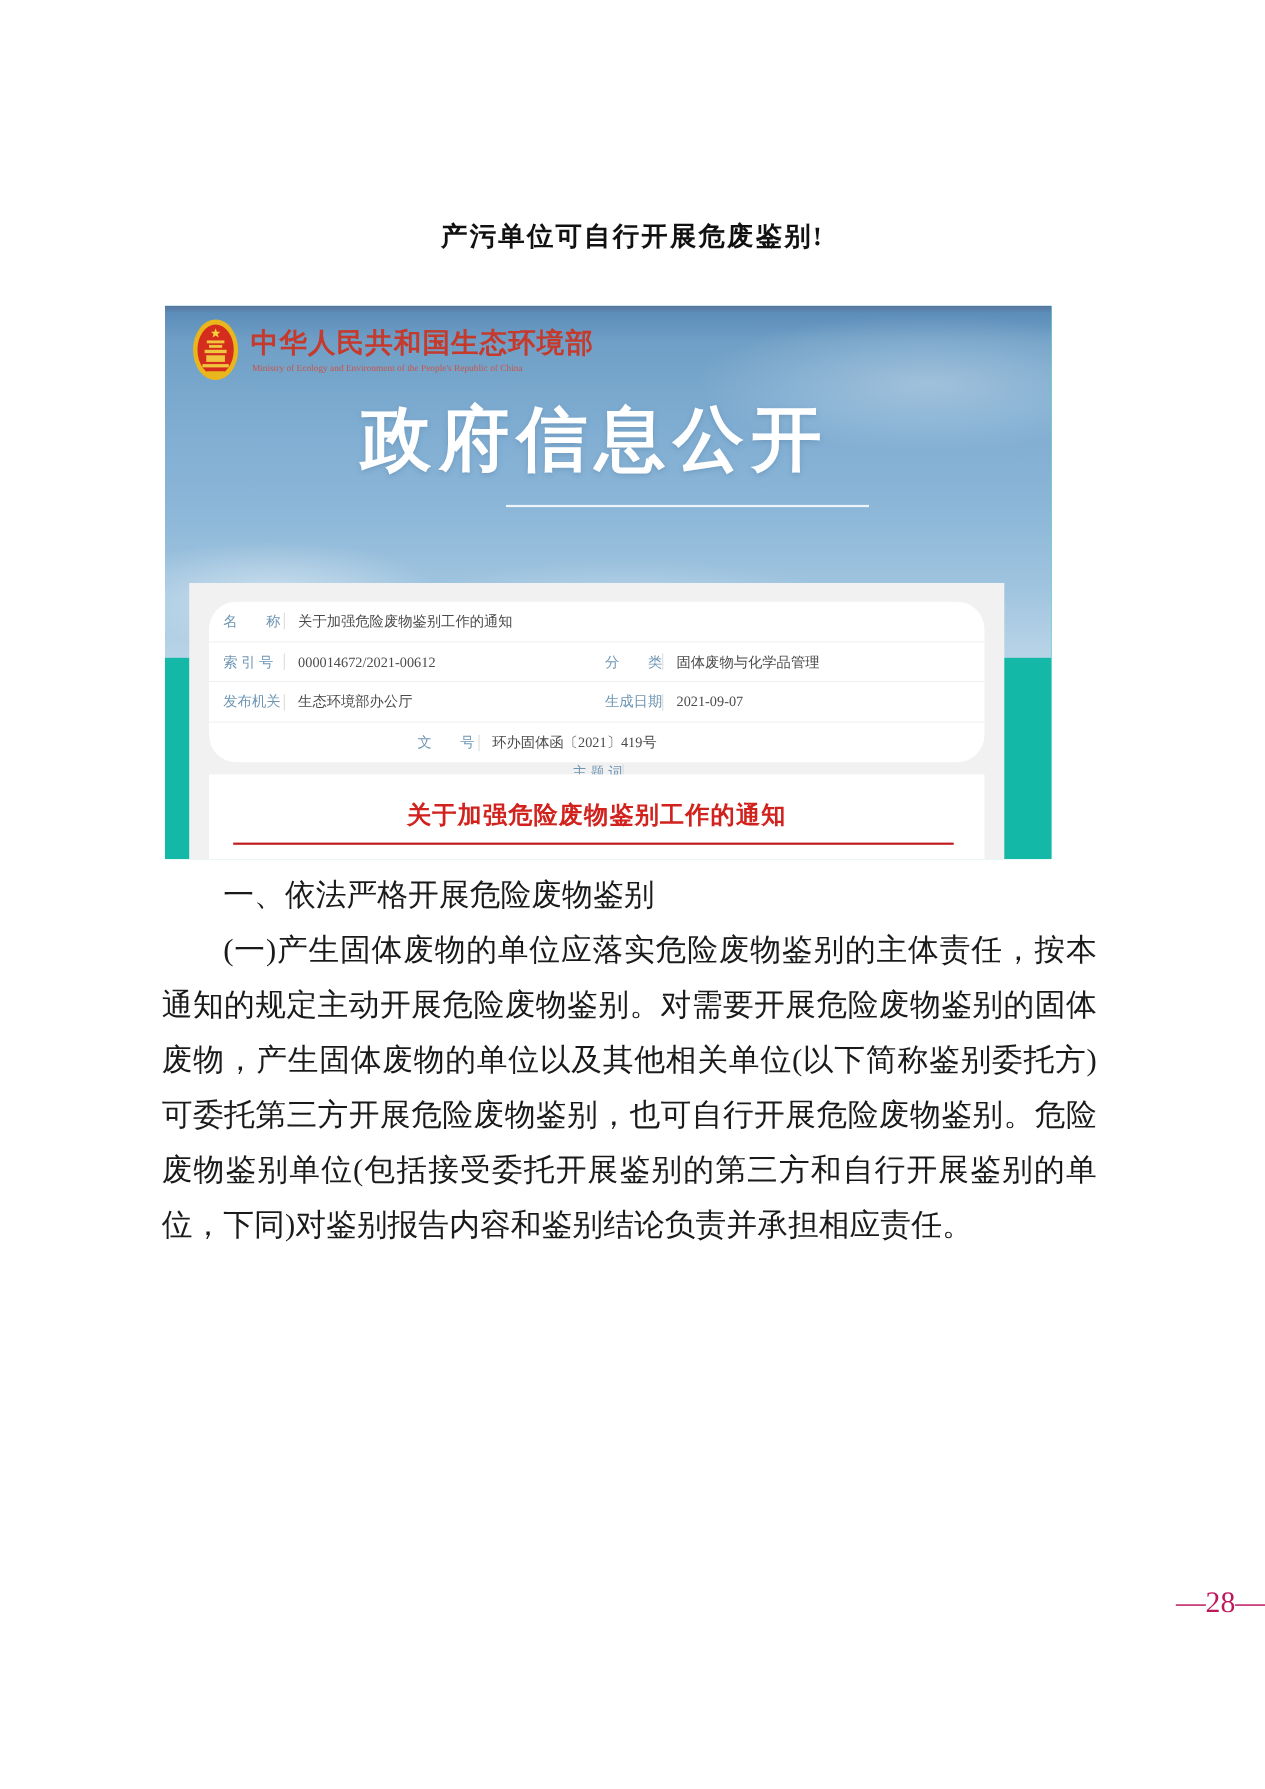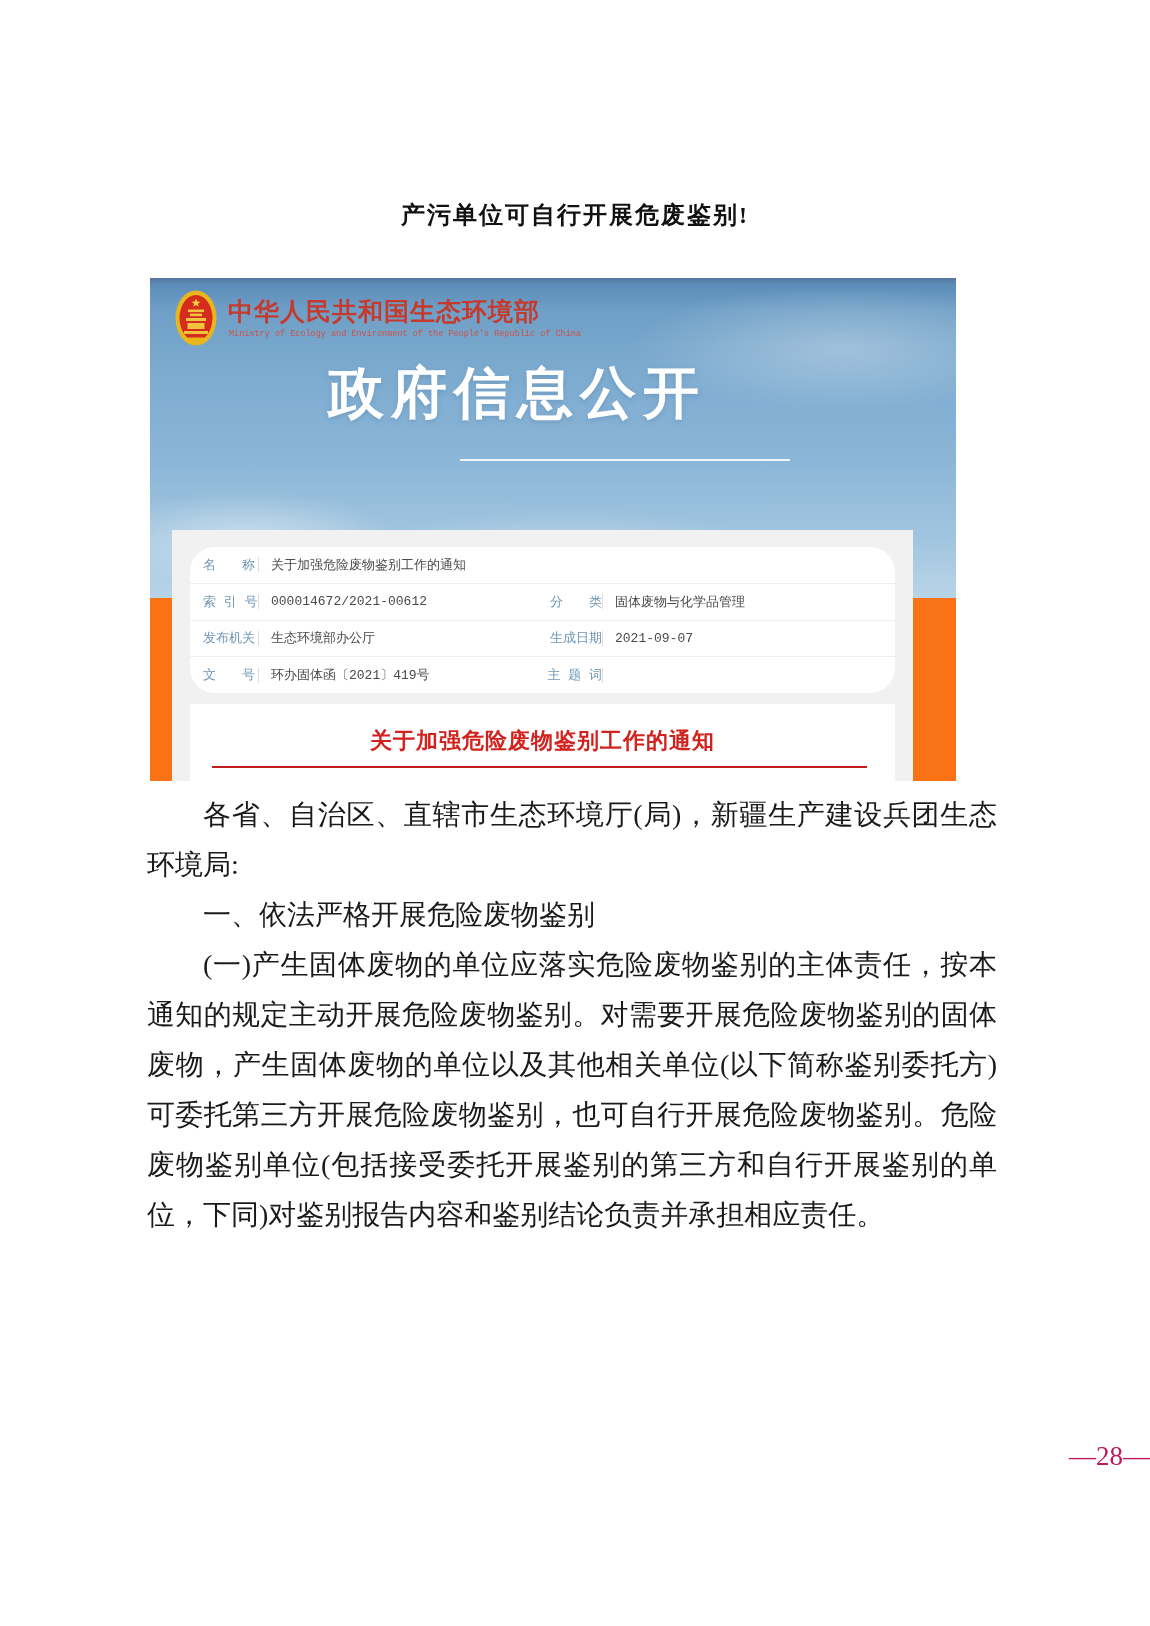--- a/index.html
+++ b/index.html
@@ -12,61 +12,61 @@
   
   .doc-title {
     position:absolute; top:199px; left:0; width:100%;
     text-align:center; font-size:24px; font-weight:bold; color:#111;
     letter-spacing:2px;
   }
 
   
   .shot {
     position:absolute; left:150px; top:278px; width:806px; height:503px;
-    overflow:hidden; background:#f97316;
-    font-family:Liberation Mono, monospace;
+    overflow:hidden; background:#14b8a6;
+    font-family:Liberation Serif, serif;
   }
   .banner {
     position:absolute; left:0; top:0; width:806px; height:320px;
     background:
       radial-gradient(ellipse 220px 70px at 12% 82%, rgba(255,255,255,.45), rgba(255,255,255,0) 70%),
       radial-gradient(ellipse 300px 90px at 86% 22%, rgba(255,255,255,.30), rgba(255,255,255,0) 70%),
       radial-gradient(ellipse 360px 110px at 52% 96%, rgba(255,255,255,.50), rgba(255,255,255,0) 70%),
       linear-gradient(180deg,#57749c 0%,#5c8db9 2%,#6f9fc6 10%,#7dabd0 30%,#8ab5d7 55%,#9fc4df 80%,#b9d4e7 100%);
   }
   .emblem { position:absolute; left:25px; top:12px; width:42px; height:58px; }
   .ministry-name {
     position:absolute; left:78px; top:17px;
     font-size:25px; font-weight:bold; color:#c53a2c; letter-spacing:1px; white-space:nowrap;
   }
   .ministry-name-en {
     position:absolute; left:79px; top:51px;
     font-size:8.5px; color:#c8544a; white-space:nowrap;
   }
   .gov-title {
     position:absolute; left:178px; top:78px;
-    font-size:56px; font-weight:bold; color:#ffffff; letter-spacing:7px; white-space:nowrap;
+    font-size:64px; font-weight:bold; color:#ffffff; letter-spacing:7px; white-space:nowrap;
     text-shadow:0 2px 5px rgba(80,120,160,.35);
   }
   .gov-underline {
     position:absolute; left:310px; top:181px; width:330px; height:2px;
     background:rgba(255,255,255,.85);
   }
 
   .panel {
     position:absolute; left:22px; top:252px; width:741px; height:251px;
     background:#f1f1f1;
   }
   .card { position:absolute; left:18px; width:705px; background:#ffffff; }
   .card-table { top:17px; height:146px; display:flex; flex-direction:column;border-radius:25px; }
   .t-row {
     flex:1; display:flex; align-items:center;
     border-bottom:1px solid #efefef; font-size:13px; white-space:pre;
   }
-  .t-row:last-child { border-bottom:none; }
+  .t-row:last-child { border-bottom:none;flex-direction:column; }
   .t-left  { width:352px; display:flex; align-items:center; flex:none; height:100%; }
   .t-right { flex:1; display:flex; align-items:center; height:100%; }
   .t-label  { flex:none; width:68px; padding-left:13px; box-sizing:border-box; color:#6e96b4; }
   .t-label2 { flex:none; width:60px; color:#6e96b4;text-align:right; }
   .t-sep { flex:none; width:1px; height:15px; background:#dcdcdc; }
   .t-value { padding-left:12px; color:#4a4a4a; overflow:hidden; }
 
   .card-notice { top:174px; height:77px; }
   .notice-title {
     padding-top:22px; text-align:center;
@@ -168,20 +168,19 @@
 
       <div class="card card-notice">
         <div class="notice-title">关于加强危险废物鉴别工作的通知</div>
         <div class="notice-line"></div>
       </div>
 
     </div>
   </div>
 
   <div class="body-text">
-    <p>各省、自治区、直辖市生态环境厅(局)，新疆生产建设兵团生态环境局:</p>
     <p>一、依法严格开展危险废物鉴别</p>
     <p>(一)产生固体废物的单位应落实危险废物鉴别的主体责任，按本通知的规定主动开展危险废物鉴别。对需要开展危险废物鉴别的固体废物，产生固体废物的单位以及其他相关单位(以下简称鉴别委托方)可委托第三方开展危险废物鉴别，也可自行开展危险废物鉴别。危险废物鉴别单位(包括接受委托开展鉴别的第三方和自行开展鉴别的单位，下同)对鉴别报告内容和鉴别结论负责并承担相应责任。</p>
   </div>
 
   <div class="page-num">—28—</div>
 
 </div>
 
 </body></html>

